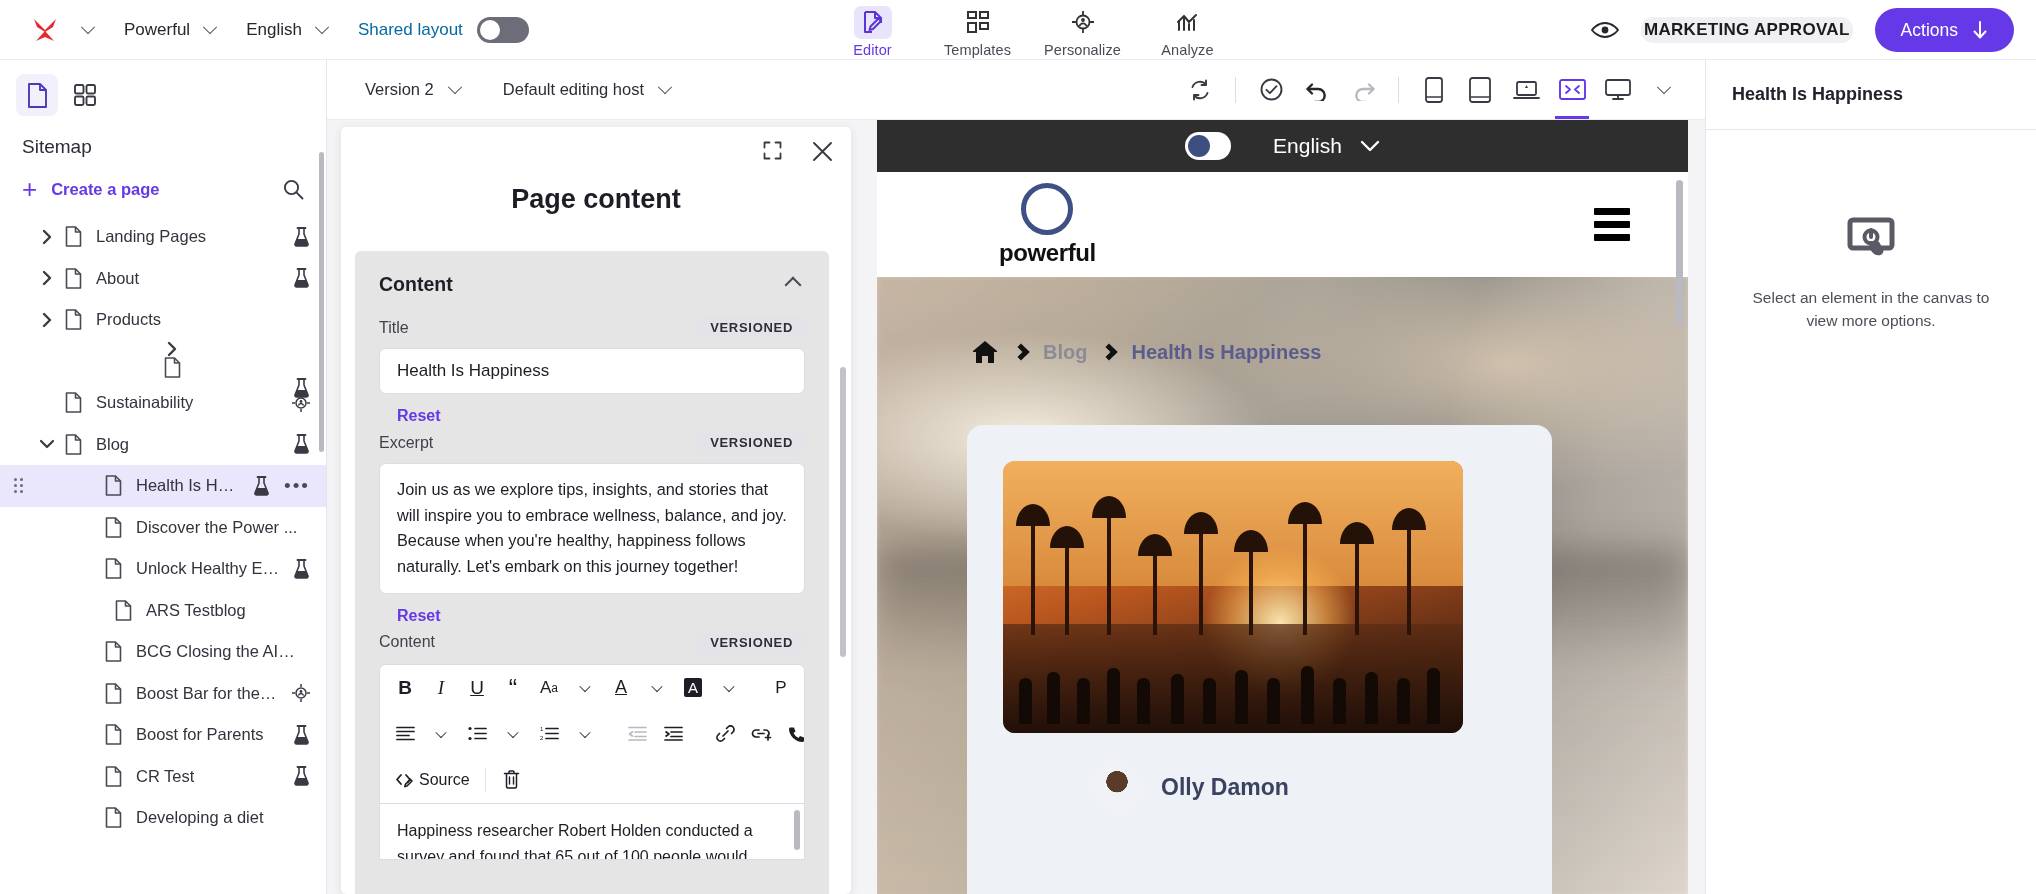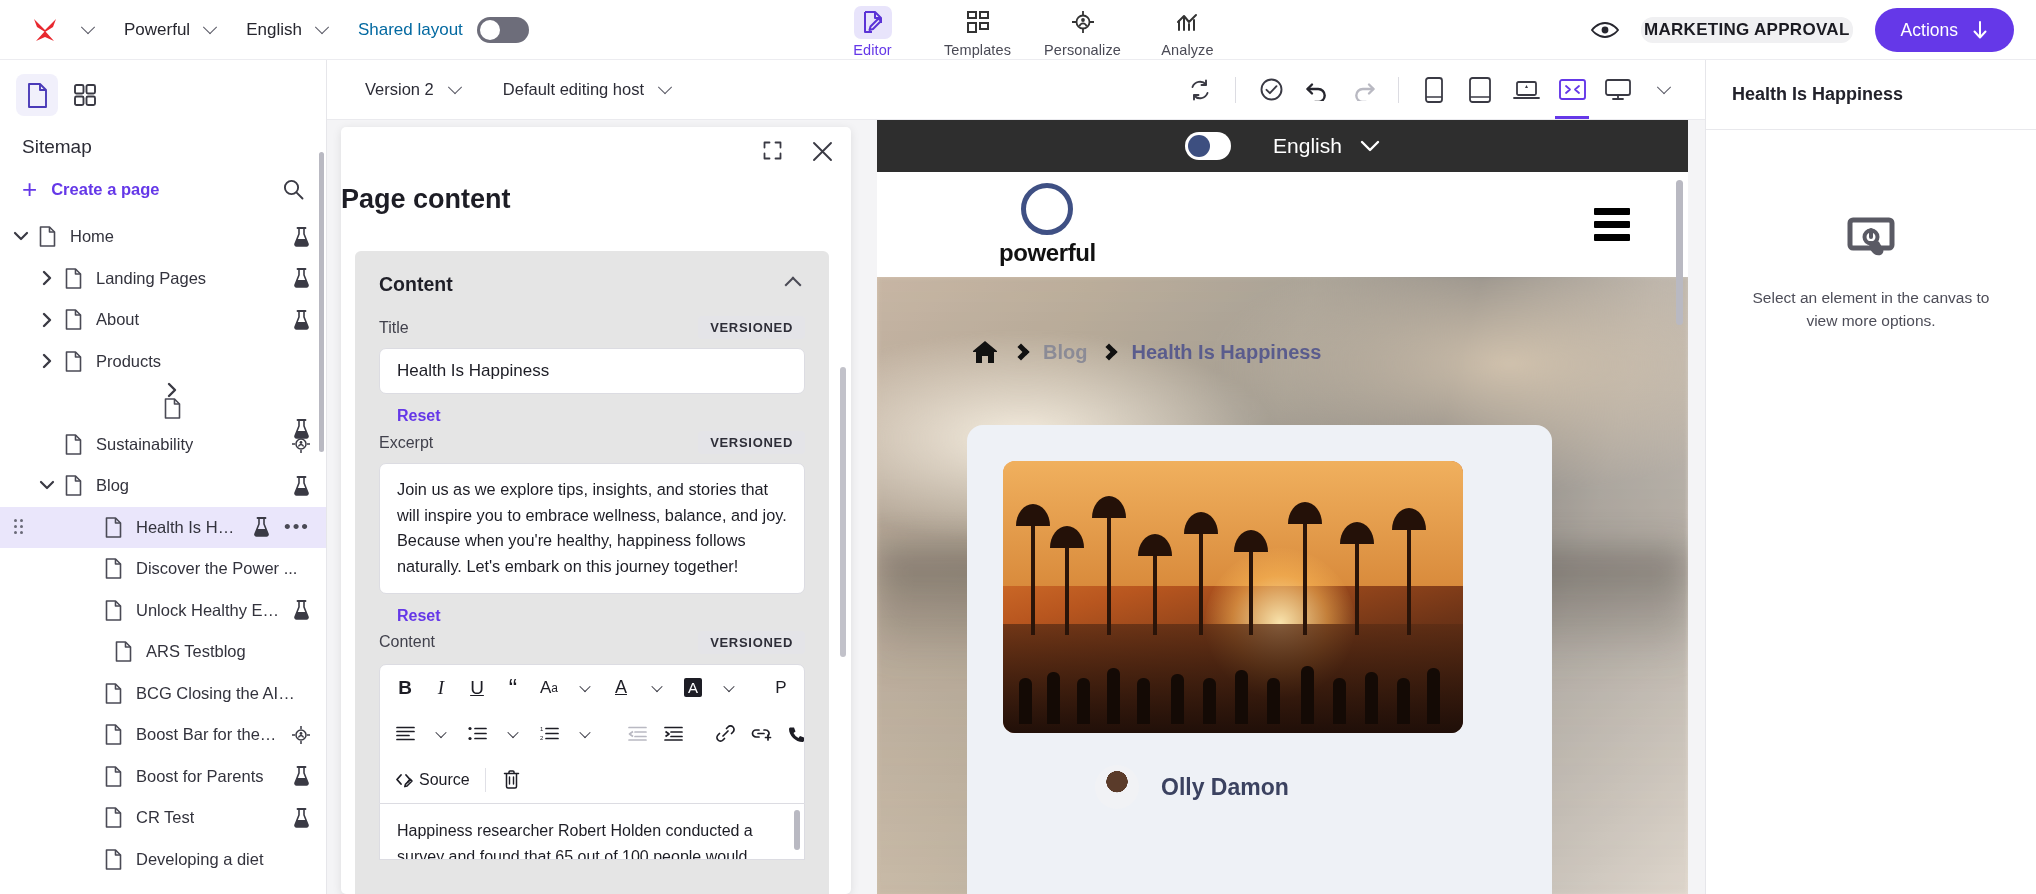--- a/index.html
+++ b/index.html
@@ -165,21 +165,21 @@
     background: radial-gradient(circle at 50% 38%, #5a3b2a 0 30%, #f1f2f5 31% 100%); }
   .authorname { font-size: 23px; font-weight: bold; color: #3b4260; }
 
   .pv-scroll { position: absolute; right: 5px; top: 60px; width: 7px; height: 145px;
     background: #b9b9c2; border-radius: 4px; }
 
   
   .panel { position: absolute; left: 14px; top: 7px; width: 510px; height: 767px;
     background: #fff; border-radius: 5px; box-shadow: 0 2px 10px rgba(0,0,0,.10); overflow: hidden; }
   .panel-tools { display: flex; justify-content: flex-end; gap: 16px; padding: 14px 18px 0 0; }
-  .panel-title { text-align: left; font-size: 27px; font-weight: bold; color: #1d1d25;
+  .panel-title { text-align: center; font-size: 27px; font-weight: bold; color: #1d1d25;
     padding: 22px 0 32px 0; }
   .panel-body { position: absolute; left: 14px; right: 22px; top: 124px; bottom: 0;
     background: #e5e5e5; border-radius: 6px 6px 0 0; overflow: hidden; }
   .sect-head { display: flex; align-items: center; padding: 22px 24px 6px 24px; }
   .sect-head .t { font-size: 19.5px; font-weight: bold; color: #1f1f28; }
   .caret-up { margin-left: auto; width: 12px; height: 12px; border-left: 2px solid #4a4a55;
     border-top: 2px solid #4a4a55; transform: rotate(45deg); margin-right: 6px; cursor: pointer; }
   .field { padding: 14px 24px 0 24px; }
   .field-head { display: flex; align-items: center; justify-content: space-between; margin-bottom: 9px; }
   .field-label { font-size: 16px; color: #41414c; }
@@ -352,43 +352,20 @@
       </div>
       <span class="search-ico">
         <svg width="21" height="21" viewBox="0 0 21 21">
           <circle cx="8.5" cy="8.5" r="6.6" fill="none" stroke="#3a3a44" stroke-width="1.9"></circle>
           <path d="M13.4 13.4L19.5 19.5" stroke="#3a3a44" stroke-width="1.9" stroke-linecap="round"></path>
         </svg>
       </span>
     </div>
 
     <div class="tree" id="tree">
-        <div class="trow" style="padding-left: 8px;">
-          <span class="twist">
-            <svg width="16" height="11" viewBox="0 0 16 11">
-              <path d="M2 2l6 6 6-6" fill="none" stroke="#3a3a44" stroke-width="2.2" stroke-linecap="round" stroke-linejoin="round"></path>
-            </svg>
-          </span>
-          <span class="docico">
-            <svg width="17" height="21" viewBox="0 0 17 21">
-              <path d="M1.5 1h9l5 5v14h-14z" fill="none" stroke="#4a4a55" stroke-width="1.6" stroke-linejoin="round"></path>
-              <path d="M10.5 1v5h5" fill="none" stroke="#4a4a55" stroke-width="1.6" stroke-linejoin="round"></path>
-            </svg>
-          </span>
-          <span class="tlbl">Home</span>
-          <span class="tail">
-            <span>
-              <svg width="17" height="20" viewBox="0 0 17 20">
-                <path d="M6 1v6L2 17a1.6 1.6 0 001.5 2h10a1.6 1.6 0 001.5-2L11 7V1" fill="none" stroke="#3a3a44" stroke-width="1.6" stroke-linejoin="round"></path>
-                <path d="M4.5 1h8" stroke="#3a3a44" stroke-width="1.8" stroke-linecap="round"></path>
-                <path d="M4.2 12h8.6l2.3 5a1.6 1.6 0 01-1.5 2h-10A1.6 1.6 0 012 17z" fill="#3a3a44"></path>
-              </svg>
-            </span>
-          </span>
-        </div>
         <div class="trow" style="padding-left: 34px;">
           <span class="twist">
             <svg width="11" height="16" viewBox="0 0 11 16">
               <path d="M2 2l6 6-6 6" fill="none" stroke="#3a3a44" stroke-width="2.4" stroke-linecap="round" stroke-linejoin="round"></path>
             </svg>
           </span>
           <span class="docico">
             <svg width="17" height="21" viewBox="0 0 17 21">
               <path d="M1.5 1h9l5 5v14h-14z" fill="none" stroke="#4a4a55" stroke-width="1.6" stroke-linejoin="round"></path>
               <path d="M10.5 1v5h5" fill="none" stroke="#4a4a55" stroke-width="1.6" stroke-linejoin="round"></path>

